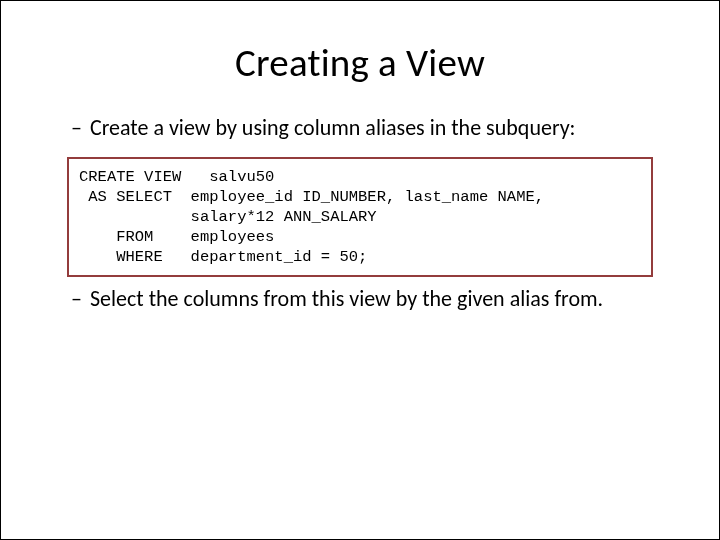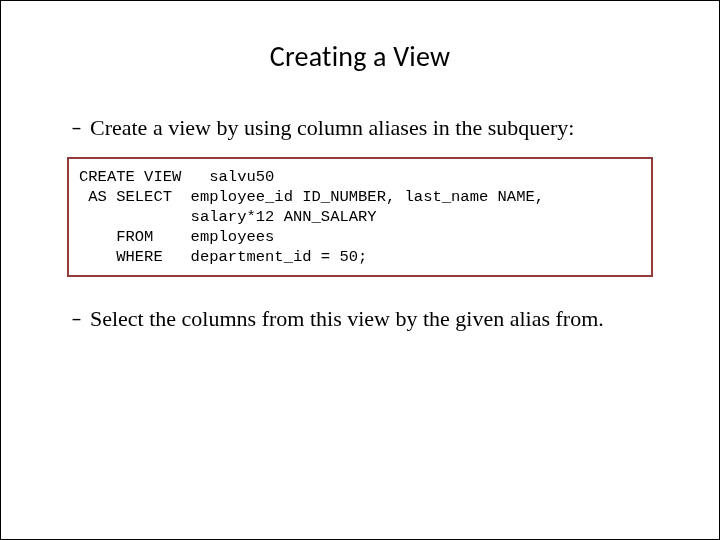--- a/index.html
+++ b/index.html
@@ -10,45 +10,44 @@
     font-family: Calibri, "Segoe UI", Arial, sans-serif;
     color: #000000;
     position: relative;
     border: 1px solid #000;
   }
   .slide {
     padding: 30px 50px 30px 50px;
   }
   .title {
     text-align: center;
-    font-size: 28px;
+    font-size: 39px;
     font-weight: 400;
     margin-top: 8px;
-    margin-bottom: 40px;
+    margin-bottom: 28px;
     letter-spacing: 0.2px;
   }
   .bullet {
     font-size: 22px;
     line-height: 1.3;
     margin-left: 20px;
     margin-bottom: 14px;
     display: flex;
     flex-direction: row;
   }
   .bullet .dash {
     margin-right: 8px;
     flex-shrink: 0;
   }
   .bullet .txt {
     flex: 1;
-    font-family: Liberation Serif, serif;
   }
   .code-box {
     border: 2px solid #933c3c;
-    margin: 4px 16px 28px 16px;
+    margin: 4px 16px 8px 16px;
     padding: 8px 10px 8px 10px;
     font-family: "Courier New", Courier, monospace;
     font-size: 15.5px;
     line-height: 1.3;
     white-space: pre;
     color: #000;
   }
 </style>
 </head>
 <body>

